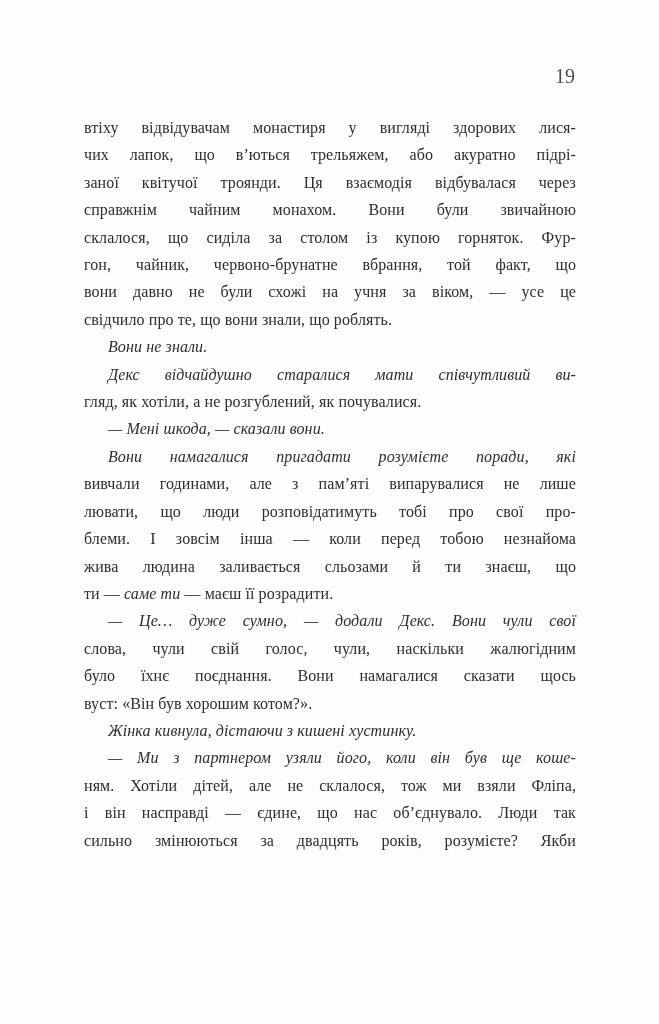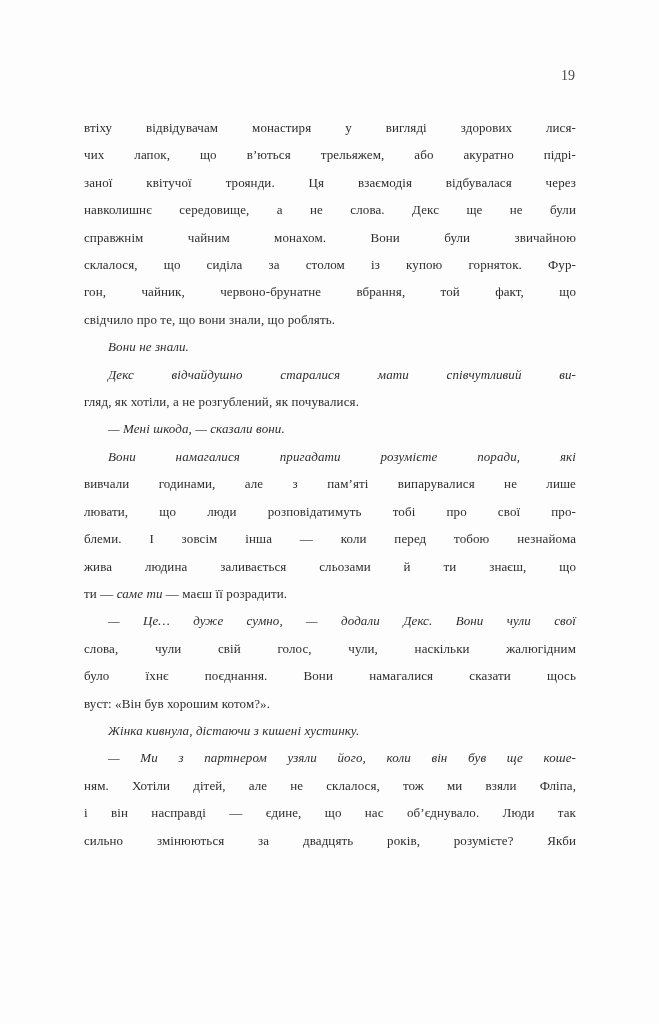--- a/index.html
+++ b/index.html
@@ -13,30 +13,30 @@
     height: 1024px;
     background: #fdfdfd;
     color: #2d2d2d;
     font-family: "Liberation Serif", "DejaVu Serif", serif;
     overflow: hidden;
   }
   .page-number {
     position: absolute;
     top: 66px;
     right: 84px;
-    font-size: 14px;
+    font-size: 20px;
     line-height: 20px;
     color: #4a4a4a;
   }
   .page-text {
     position: absolute;
     left: 84px;
     top: 114px;
     width: 492px;
-    font-size: 13px;
+    font-size: 16px;
     line-height: 27.4px;
     letter-spacing: 0.1px;
   }
   .line {
     text-align: justify;
     text-align-last: justify;
     min-height: 27.4px;
   }
   .line.lastline {
     text-align: left;
@@ -52,24 +52,24 @@
 </style>
 </head>
 <body>
 
 <div class="book-page">
   <div class="page-number">19</div>
   <div class="page-text">
       <div class="line">втіху відвідувачам монастиря у вигляді здорових лися-</div>
       <div class="line">чих лапок, що в’ються трельяжем, або акуратно підрі-</div>
       <div class="line">заної квітучої троянди. Ця взаємодія відбувалася через</div>
-      <div class="line">навколишнє середовище, а не слова. Декс ще не були</div>
       <div class="line">справжнім чайним монахом. Вони були звичайною</div>
       <div class="line">склалося, що сиділа за столом із купою горняток. Фур-</div>
       <div class="line">гон, чайник, червоно-брунатне вбрання, той факт, що</div>
+      <div class="line">вони давно не були схожі на учня за віком, — усе це</div>
       <div class="line lastline">свідчило про те, що вони знали, що роблять.</div>
       <div class="line lastline indent">Вони не знали.</div>
       <div class="line indent">Декс відчайдушно старалися мати співчутливий ви-</div>
       <div class="line lastline">гляд, як хотіли, а не розгублений, як почувалися.</div>
       <div class="line lastline indent">— Мені шкода, — сказали вони.</div>
       <div class="line indent">Вони намагалися пригадати розумієте поради, які</div>
       <div class="line">вивчали годинами, але з пам’яті випарувалися не лише</div>
       <div class="line">лювати, що люди розповідатимуть тобі про свої про-</div>
       <div class="line">блеми. І зовсім інша — коли перед тобою незнайома</div>
       <div class="line">жива людина заливається сльозами й ти знаєш, що</div>

